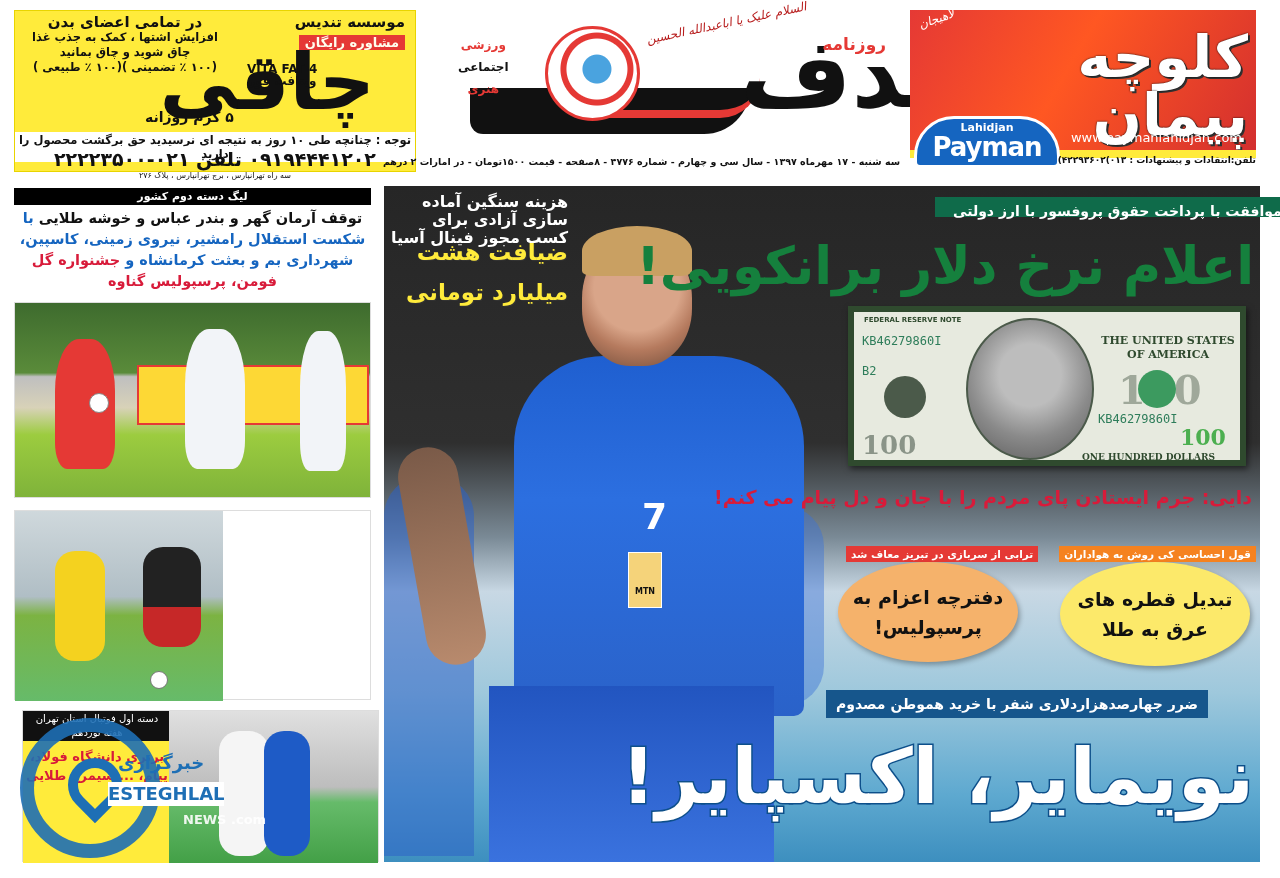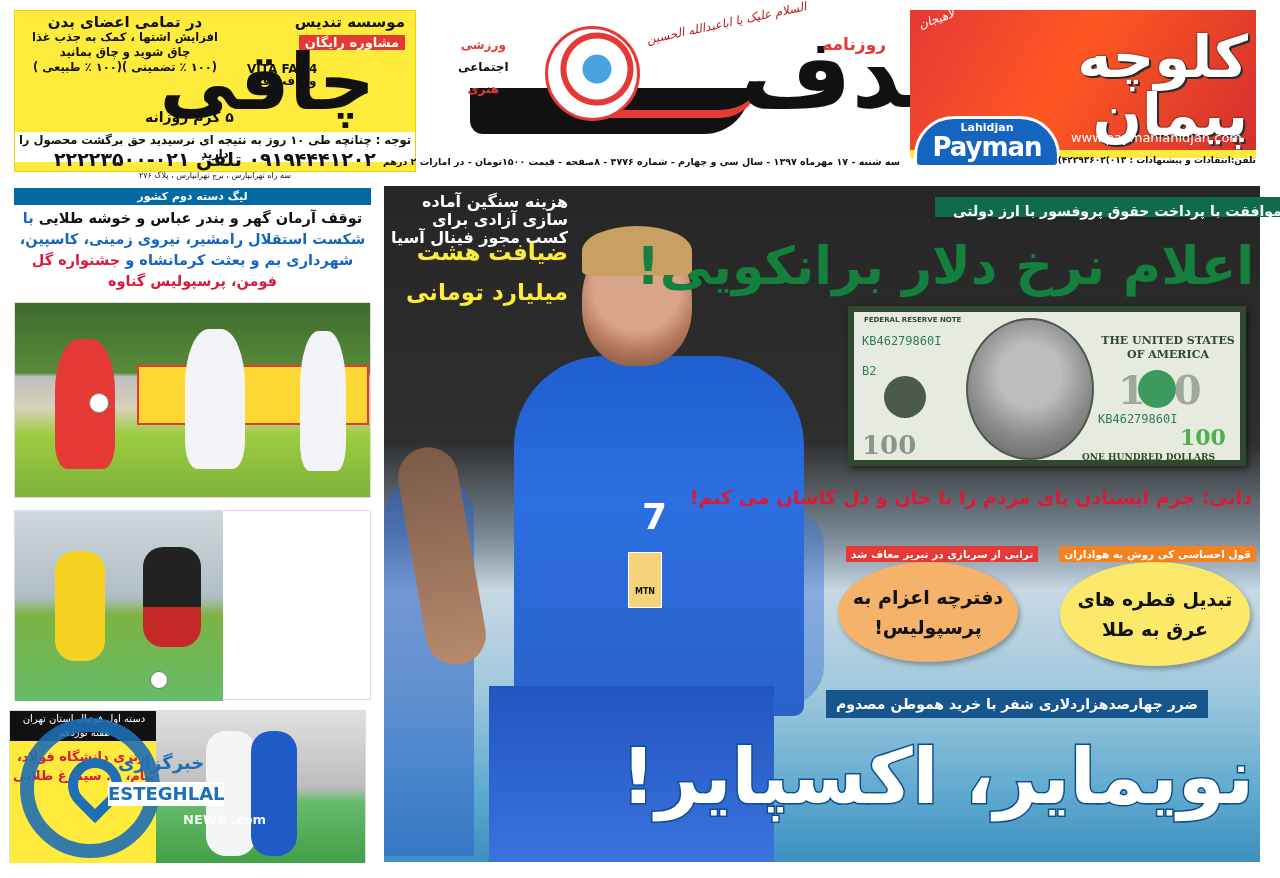--- a/index.html
+++ b/index.html
@@ -38,36 +38,36 @@
   .ad-right .lahijan { position: absolute; left: 8px; top: 2px; color: #fff; font-size: 12px; font-family: "DejaVu Serif", serif; font-style: italic; transform: rotate(-20deg); }
   .ad-right .url { position: absolute; right: 14px; top: 120px; color: #fff; font-size: 13px; direction: ltr; }
   .ad-right .stripe { position: absolute; left: 0; right: 0; bottom: -8px; height: 8px; background: #ffeb3b; }
   .brand { left: 914px; top: 116px; width: 146px; height: 52px; background: #1565c0; border: 3px solid #fff; border-radius: 40px 40px 6px 6px; color: #fff; text-align: center; direction: ltr; }
   .brand .sm { font-size: 11px; font-weight: bold; color: #fff; margin-top: 2px; }
   .brand .lg { font-size: 26px; font-weight: bold; line-height: 26px; letter-spacing: -1px; }
   .feedback { left: 1066px; top: 155px; width: 190px; font-size: 9px; font-weight: bold; color: #111; text-align: right; white-space: nowrap; }
 
   
   .col-left { left: 14px; top: 188px; width: 357px; }
-  .sec-tag { background: #0369a1; color: #fff; font-weight: bold; font-size: 11px; text-align: center; height: 17px; line-height: 17px; }
+  .sec-tag { background: #000000; color: #fff; font-weight: bold; font-size: 11px; text-align: center; height: 17px; line-height: 17px; }
   .hl1 { font-size: 14.5px; font-weight: bold; text-align: center; line-height: 21px; margin-top: 3px; }
   .hl1 .dark { color: #111; }
   .hl1 .blue { color: #1565c0; }
   .hl1 .red { color: #d81b3a; }
   .photo1 { left: 14px; top: 302px; width: 357px; height: 196px; background: linear-gradient(180deg, #3e6b2e 0%, #5a8b3a 36%, #bfbfbf 38%, #d8d2b8 54%, #9ccc3f 68%, #7fb33a 100%); border: 1px solid #ddd; }
   .photo1 .banner { position: absolute; left: 122px; top: 62px; width: 232px; height: 60px; background: #fdd835; border: 2px solid #e53935; }
   .photo1 .p { position: absolute; border-radius: 40% 40% 20% 20%; }
 
   .box3 { left: 14px; top: 510px; width: 357px; height: 190px; border: 1px solid #ddd; }
   .box3 .img { position: absolute; left: 0; top: 0; width: 208px; height: 190px; background: linear-gradient(180deg, #cfd8dc 0%, #b0bec5 45%, #7cb342 55%, #66bb6a 100%); }
   .box3 .txt { position: absolute; right: 0; top: 0; width: 148px; height: 190px; }
   .box3 .tag { background: #1a237e; color: #fff; font-size: 11px; font-weight: bold; text-align: center; height: 18px; line-height: 18px; }
   .box3 .body { color: #1565c0; font-weight: bold; font-size: 13px; line-height: 20.5px; text-align: center; margin-top: 2px; }
 
-  .box4 { left: 9px; top: 710px; width: 357px; height: 152px; border: 1px solid #ddd; }
+  .box4 { left: 22px; top: 710px; width: 357px; height: 152px; border: 1px solid #ddd; }
   .box4 .yel { position: absolute; left: 0; top: 0; width: 148px; height: 152px; background: #ffeb3b; }
   .box4 .tagbar { position: absolute; left: 0; top: 0; width: 148px; height: 30px; background: #111; color: #fff; font-size: 10px; text-align: center; line-height: 14px; padding-top: 1px; }
   .box4 .red-txt { position: absolute; left: 0; top: 36px; width: 148px; text-align: center; color: #d81b3a; font-weight: bold; font-size: 13px; line-height: 19px; }
   .box4 .img { position: absolute; right: 0; top: 0; width: 209px; height: 152px; background: linear-gradient(180deg, #e0e0e0 0%, #bdbdbd 50%, #66bb6a 60%, #43a047 100%); }
   .watermark { left: 20px; top: 718px; width: 200px; height: 145px; }
   .watermark .ring { position: absolute; left: 0; top: 0; width: 140px; height: 140px; border-radius: 50%; border: 14px solid #1e6fb5; opacity: 0.9; }
   .watermark .pin { position: absolute; left: 48px; top: 40px; width: 54px; height: 54px; border-radius: 50% 50% 50% 0; border: 10px solid #1e6fb5; transform: rotate(-45deg); }
   .wm-label { left: 108px; top: 782px; width: 116px; height: 24px; background: #fff; color: #1e6fb5; font-weight: bold; font-size: 18px; direction: ltr; text-align: center; line-height: 24px; }
   .wm-fa { left: 118px; top: 752px; color: #1e6fb5; font-weight: bold; font-size: 18px; }
   .wm-com { left: 183px; top: 812px; color: #fff; font-size: 13px; font-weight: bold; direction: ltr; opacity: .9; }
@@ -234,21 +234,21 @@
   <div class="portrait"></div>
   <div class="usa">THE UNITED STATES OF AMERICA</div>
   <div class="big100">100</div>
   <div class="gseal"></div>
   <div class="serial" style="left:244px;top:100px;">KB46279860I</div>
   <div class="g100">100</div>
   <div class="l100">100</div>
   <div class="ohd">ONE HUNDRED DOLLARS</div>
 </div>
 
-<div class="abs red-quote">دایی: جرم ایستادن پای مردم را با جان و دل کاشان می کنم!</div>
+<div class="abs red-quote">دایی: جرم ایستادن پای مردم را با جان و دل پیام می کنم!</div>
 
 <div class="oval-wrap" style="left:1060px;top:546px;">
   <div class="oval-tag" style="right:-196px;top:0;background:#f58220;">قول احساسی کی روش به هواداران</div>
   <div class="oval" style="left:0;top:16px;width:190px;height:104px;background:#fce96a;text-align:center;">
     <span>تبدیل قطره های عرق به طلا</span>
   </div>
 </div>
 <div class="oval-wrap" style="left:838px;top:546px;">
   <div class="oval-tag" style="left:8px;top:0;background:#e53935;">ترابی از سربازی در تبریز معاف شد</div>
   <div class="oval" style="left:0;top:16px;width:180px;height:100px;background:#f5b26b;">

